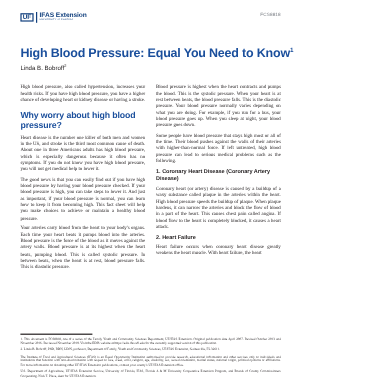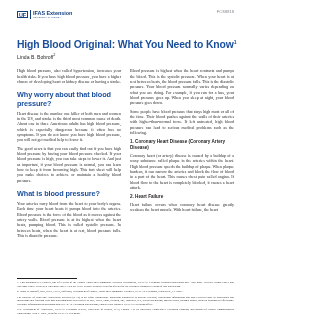--- a/index.html
+++ b/index.html
@@ -70,33 +70,32 @@
     <div class="logo">
       <span class="logo-uf">UF</span>
       <span class="logo-txt">
         <span class="logo-ifas">IFAS Extension</span>
         <span class="logo-sub">UNIVERSITY of FLORIDA</span>
       </span>
     </div>
     <div class="docnum">FCS8818</div>
   </div>
 
-  <h1 class="title"><span>High Blood Original: What You Need to Know</span><sup>1</sup></h1>
+  <h1 class="title"><span>High Blood Pressure: Equal You Need to Know</span><sup>1</sup></h1>
   <div class="author"><span>Linda B. Bobroff</span><sup>2</sup></div>
 
   <div class="cols">
 
     <div class="col">
       <p class="body">High blood pressure, also called hypertension, increases your health risks. If you have high blood pressure, you have a higher chance of developing heart or kidney disease or having a stroke.</p>
 
-      <h2 class="sec">Why worry about that blood pressure?</h2>
+      <h2 class="sec">Why worry about high blood pressure?</h2>
       <p class="body">Heart disease is the number one killer of both men and women in the US, and stroke is the third most common cause of death. About one in three Americans adults has high blood pressure, which is especially dangerous because it often has no symptoms. If you do not know you have high blood pressure, you will not get medical help to lower it.</p>
       <p class="body">The good news is that you can easily find out if you have high blood pressure by having your blood pressure checked. If your blood pressure is high, you can take steps to lower it. And just as important, if your blood pressure is normal, you can learn how to keep it from becoming high. This fact sheet will help you make choices to achieve or maintain a healthy blood pressure.</p>
 
-      <h2 class="sec">What is blood pressure?</h2>
       <p class="body">Your arteries carry blood from the heart to your body's organs. Each time your heart beats it pumps blood into the arteries. Blood pressure is the force of the blood as it moves against the artery walls. Blood pressure is at its highest when the heart beats, pumping blood. This is called systolic pressure. In between beats, when the heart is at rest, blood pressure falls. This is diastolic pressure.</p>
     </div>
 
     <div class="col">
       <p class="body">Blood pressure is highest when the heart contracts and pumps the blood. This is the systolic pressure. When your heart is at rest between beats, the blood pressure falls. This is the diastolic pressure. Your blood pressure normally varies depending on what you are doing. For example, if you run for a bus, your blood pressure goes up. When you sleep at night, your blood pressure goes down.</p>
 
       <p class="body">Some people have blood pressure that stays high most or all of the time. Their blood pushes against the walls of their arteries with higher-than-normal force. If left untreated, high blood pressure can lead to serious medical problems such as the following.</p>
 
       <h3 class="sub">1. Coronary Heart Disease (Coronary Artery Disease)</h3>
       <p class="body">Coronary heart (or artery) disease is caused by a buildup of a waxy substance called plaque in the arteries within the heart. High blood pressure speeds the buildup of plaque. When plaque hardens, it can narrow the arteries and block the flow of blood in a part of the heart. This causes chest pain called angina. If blood flow to the heart is completely blocked, it causes a heart attack.</p>

